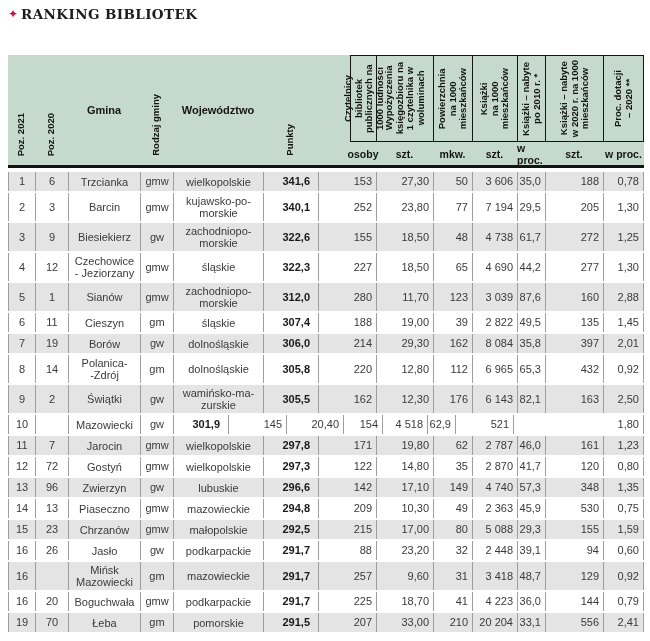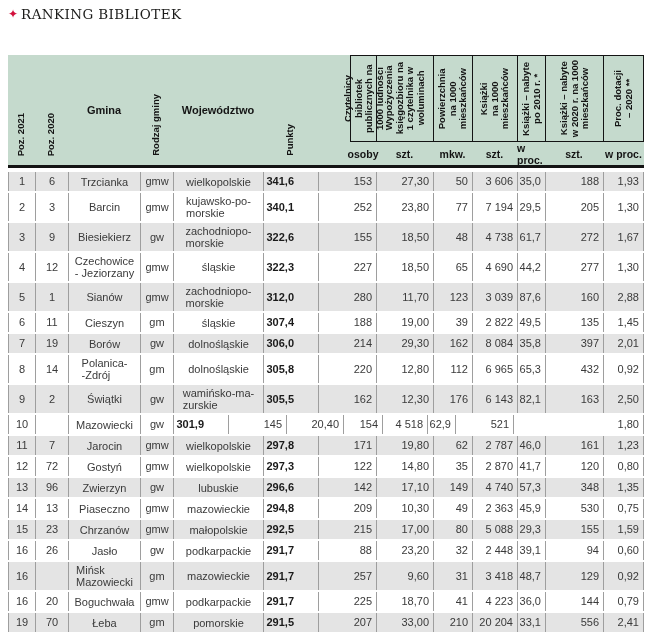--- a/index.html
+++ b/index.html
@@ -6,21 +6,21 @@
   body{
     width:650px;height:641px;overflow:hidden;background:#fff;
     font-family:"Liberation Sans",sans-serif;color:#333;
     -webkit-font-smoothing:antialiased;
   }
   
   .title-row{margin:6px 0 0 8px;display:flex;align-items:center;}
   .title-bullet{color:#d2103c;font-size:12px;margin-right:3px;line-height:14px;}
   .title-text{
     font-family:"DejaVu Serif","Liberation Serif",serif;
-    font-weight:normal;font-size:13.5px;letter-spacing:.4px;color:#1c1c1a;
+    font-weight:bold;font-size:13.5px;letter-spacing:.4px;color:#1c1c1a;
   }
   
   .rtable{margin:14px 0 0 8px;width:636px;}
   
   .thead{display:flex;width:636px;height:110px;background:#c5dacd;margin-top:33px;}
   .hcell{box-sizing:border-box;display:flex;justify-content:center;}
   .hcell-left{align-items:flex-end;}
   .hcell-mid{align-items:center;}
   .hcell-box{flex-direction:column;align-items:stretch;justify-content:flex-start;}
   .vlabel{
@@ -47,23 +47,23 @@
     border-left:1px solid #9e9e9e;border-right:1px solid #9e9e9e;
     margin-bottom:2px;background:#fff;
   }
   .tbody .trow:nth-child(odd){background:#e4e4e4;}
   .cell{
     box-sizing:border-box;border-right:1px solid #9e9e9e;
     display:flex;align-items:center;justify-content:center;
     min-height:19px;padding:2px 0;font-size:11px;line-height:13px;color:#3a3a3a;
   }
   .trow .cell:last-child{border-right:none;flex:1;}
-  .pre{white-space:pre-line;text-align:left;line-height:12px;}
+  .pre{white-space:pre-line;text-align:center;line-height:12px;}
   .num{justify-content:flex-end;padding-right:4px;}
-  .pts{justify-content:flex-end;padding-right:24px;font-weight:bold;color:#1a1a1a;font-size:11px;}
+  .pts{justify-content:flex-end;padding-right:8px;font-weight:bold;color:#1a1a1a;font-size:11px;}
   
   .w0{width:27px;flex:none;}
   .w1{width:33px;flex:none;}
   .w2{width:72px;flex:none;}
   .w3{width:33px;flex:none;}
   .w4{width:90px;flex:none;}
   .w5{width:55px;flex:none;}
   .w6{width:58px;flex:none;padding-left:32px;}
   .w7{width:57px;flex:none;}
   .w8{width:39px;flex:none;}
@@ -168,21 +168,21 @@
     <div class="cell w2 pre">Trzcianka</div>
     <div class="cell w3">gmw</div>
     <div class="cell w4 pre">wielkopolskie</div>
     <div class="cell w5 pts">341,6</div>
     <div class="cell w6 num">153</div>
     <div class="cell w7 num">27,30</div>
     <div class="cell w8 num">50</div>
     <div class="cell w9 num">3 606</div>
     <div class="cell w10 num">35,0</div>
     <div class="cell w11 num">188</div>
-    <div class="cell w12 num">1,93</div>
+    <div class="cell w12 num">0,78</div>
   </div>
 
   <div class="trow">
     <div class="cell w0">2</div>
     <div class="cell w1">3</div>
     <div class="cell w2 pre">Barcin</div>
     <div class="cell w3">gmw</div>
     <div class="cell w4 pre">kujawsko-po-
 morskie</div>
     <div class="cell w5 pts">340,1</div>
@@ -202,21 +202,21 @@
     <div class="cell w3">gw</div>
     <div class="cell w4 pre">zachodniopo-
 morskie</div>
     <div class="cell w5 pts">322,6</div>
     <div class="cell w6 num">155</div>
     <div class="cell w7 num">18,50</div>
     <div class="cell w8 num">48</div>
     <div class="cell w9 num">4 738</div>
     <div class="cell w10 num">61,7</div>
     <div class="cell w11 num">272</div>
-    <div class="cell w12 num">1,67</div>
+    <div class="cell w12 num">1,25</div>
   </div>
 
   <div class="trow">
     <div class="cell w0">4</div>
     <div class="cell w1">12</div>
     <div class="cell w2 pre">Czechowice
 - Jeziorzany</div>
     <div class="cell w3">gmw</div>
     <div class="cell w4 pre">śląskie</div>
     <div class="cell w5 pts">322,3</div>

